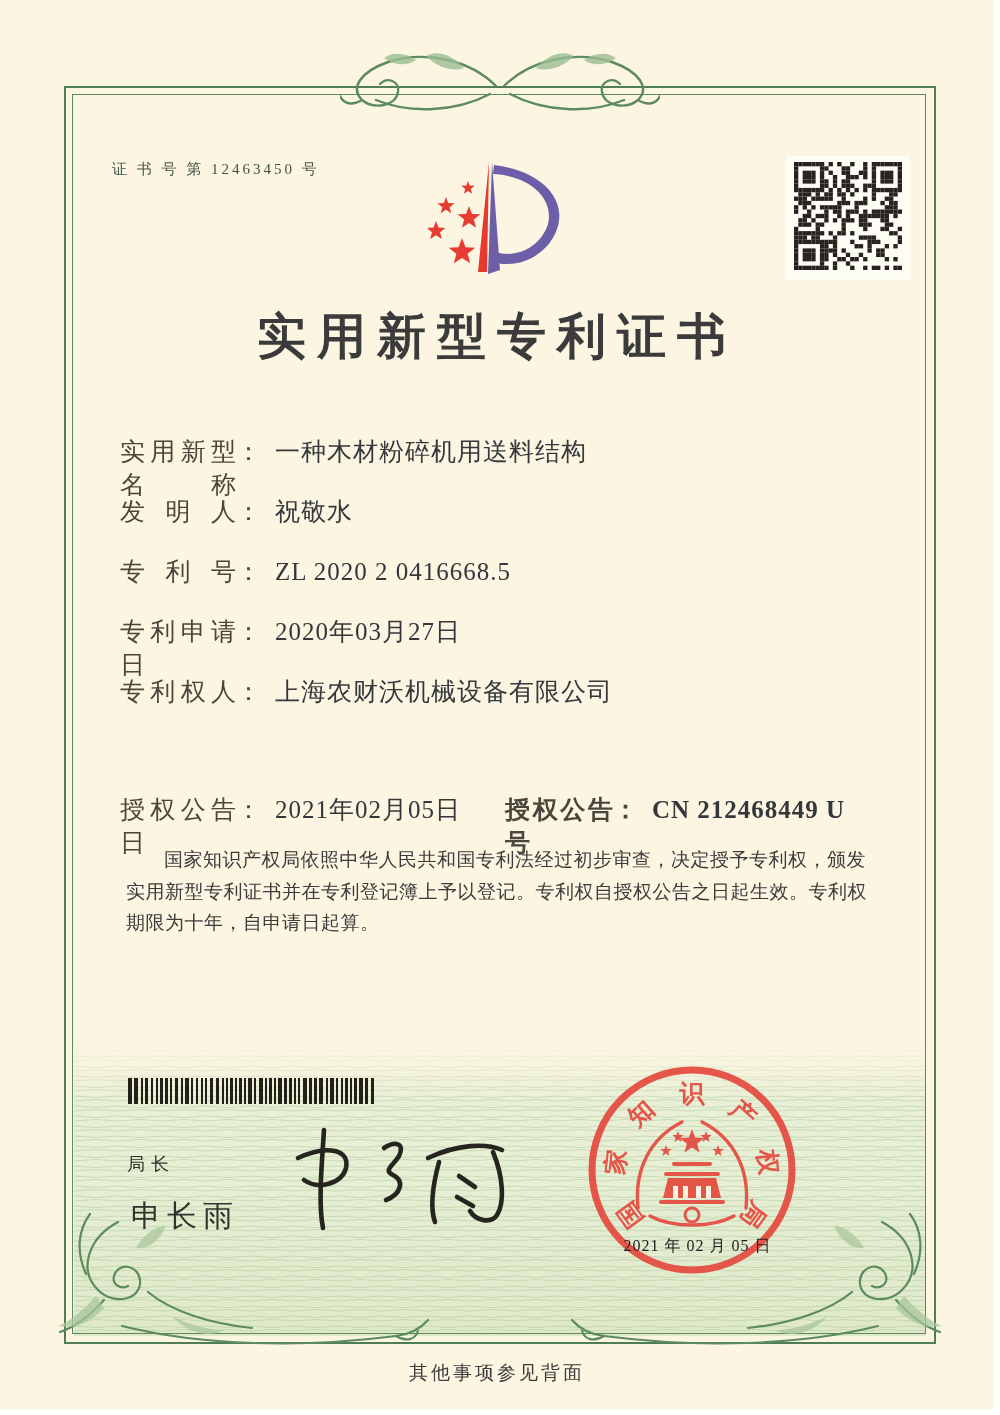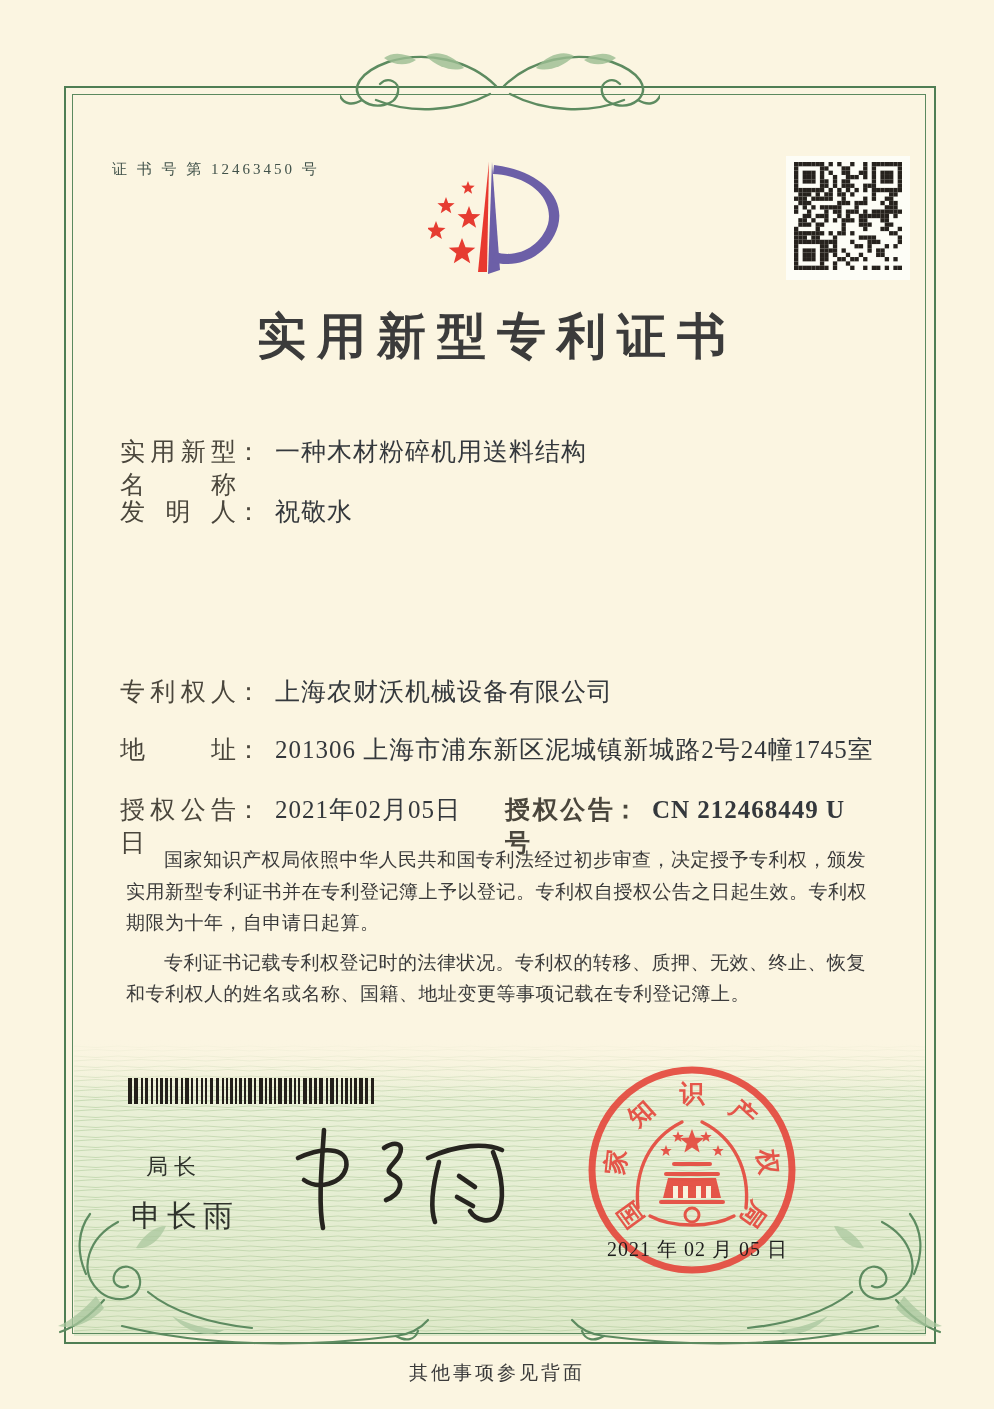--- a/index.html
+++ b/index.html
@@ -15,23 +15,23 @@
   .flabel{display:inline-block;width:116px;text-align:justify;text-align-last:justify;color:#4a463c;vertical-align:top;}
   .fcolon{color:#4a463c;margin-right:14px;}
   .fvalue{color:#34383c;letter-spacing:1px;}
   .pair2{position:absolute;left:385px;top:0;font-weight:bold;}
   .paras{left:118px;top:836px;width:770px;font-size:19px;line-height:31.5px;color:#3b3b3b;}
   .paras p{margin:8px;text-indent:2em;letter-spacing:0.5px;}
   .band-bg{left:74px;top:1040px;width:852px;height:296px;background:linear-gradient(180deg,rgba(231,239,213,0) 0%,rgba(231,239,213,0.85) 16%,#e7efd5 42%,#dfe9ca 100%);}
   .band-fade{left:74px;top:1040px;width:852px;height:60px;background:linear-gradient(180deg,#fbf5e1,rgba(251,245,225,0));}
   .barcode{left:128px;top:1078px;width:252px;height:26px;}
   .barcode span{display:inline-block;height:26px;background:#231f1a;vertical-align:top;}
-  .sig-title{left:146px;top:1152px;font-size:22px;color:#2f332c;letter-spacing:6px;}
+  .sig-title{left:127px;top:1152px;font-size:18px;color:#2f332c;letter-spacing:6px;}
   .sig-name{left:131px;top:1196px;font-size:30px;color:#2f332c;letter-spacing:6px;}
-  .seal-date{left:600px;top:1236px;width:195px;text-align:center;font-size:20px;color:#1d1d1d;letter-spacing:1px;}
+  .seal-date{left:600px;top:1236px;width:195px;text-align:center;font-size:16px;color:#1d1d1d;letter-spacing:1px;}
   .page-info{left:0;top:1302px;width:100%;text-align:center;font-size:17px;color:#3c4438;letter-spacing:2px;}
   .back-note{left:0;top:1360px;width:100%;text-align:center;font-size:19px;color:#3b3b3b;letter-spacing:3px;}
   .flip{transform:scaleX(-1);}
 </style>
 </head>
 <body>
 
 <div class="page">
 
   <svg width="0" height="0" style="position:absolute">
@@ -479,36 +479,38 @@
     </svg>
 
   <h1 class="abs title">实用新型专利证书</h1>
 
   <div class="abs frow" style="top:435px">
     <span class="flabel">实用新型名称</span><span class="fcolon">：</span><span class="fvalue">一种木材粉碎机用送料结构</span>
   </div>
   <div class="abs frow" style="top:495px">
     <span class="flabel">发明人</span><span class="fcolon">：</span><span class="fvalue">祝敬水</span>
   </div>
+  <div class="abs frow" style="top:555px">
+    <span class="flabel">专利号</span><span class="fcolon">：</span><span class="fvalue">ZL 2020 2 0416668.5</span>
+  </div>
+  <div class="abs frow" style="top:615px">
+    <span class="flabel">专利申请日</span><span class="fcolon">：</span><span class="fvalue">2020年03月27日</span>
+  </div>
   <div class="abs frow" style="top:675px">
     <span class="flabel">专利权人</span><span class="fcolon">：</span><span class="fvalue">上海农财沃机械设备有限公司</span>
-  </div>
-  <div class="abs frow" style="top:733px">
-    <span class="flabel">地址</span><span class="fcolon">：</span><span class="fvalue">201306 上海市浦东新区泥城镇新城路2号24幢1745室</span>
   </div>
   <div class="abs frow" style="top:793px">
     <span class="flabel">授权公告日</span><span class="fcolon">：</span><span class="fvalue">2021年02月05日</span>
     <span class="pair2">
       <span class="flabel" style="width:108px">授权公告号</span><span class="fcolon">：</span><span class="fvalue">CN 212468449 U</span>
     </span>
   </div>
 
   <div class="abs paras">
     <p>国家知识产权局依照中华人民共和国专利法经过初步审查，决定授予专利权，颁发实用新型专利证书并在专利登记簿上予以登记。专利权自授权公告之日起生效。专利权期限为十年，自申请日起算。</p>
-    <p>专利证书记载专利权登记时的法律状况。专利权的转移、质押、无效、终止、恢复和专利权人的姓名或名称、国籍、地址变更等事项记载在专利登记簿上。</p>
   </div>
 
   <div class="abs barcode" id="barcode"><span style="width: 4px; margin-right: 2px;"></span><span style="width: 4px; margin-right: 3px;"></span><span style="width: 2px; margin-right: 2px;"></span><span style="width: 3px; margin-right: 3px;"></span><span style="width: 2px; margin-right: 3px;"></span><span style="width: 2px; margin-right: 2px;"></span><span style="width: 3px; margin-right: 2px;"></span><span style="width: 3px; margin-right: 2px;"></span><span style="width: 2px; margin-right: 3px;"></span><span style="width: 3px; margin-right: 3px;"></span><span style="width: 2px; margin-right: 2px;"></span><span style="width: 4px; margin-right: 2px;"></span><span style="width: 2px; margin-right: 3px;"></span><span style="width: 2px; margin-right: 3px;"></span><span style="width: 2px; margin-right: 2px;"></span><span style="width: 2px; margin-right: 3px;"></span><span style="width: 3px; margin-right: 3px;"></span><span style="width: 3px; margin-right: 3px;"></span><span style="width: 2px; margin-right: 2px;"></span><span style="width: 2px; margin-right: 2px;"></span><span style="width: 3px; margin-right: 2px;"></span><span style="width: 2px; margin-right: 2px;"></span><span style="width: 3px; margin-right: 2px;"></span><span style="width: 2px; margin-right: 2px;"></span><span style="width: 4px; margin-right: 2px;"></span><span style="width: 2px; margin-right: 3px;"></span><span style="width: 4px; margin-right: 2px;"></span><span style="width: 2px; margin-right: 2px;"></span><span style="width: 3px; margin-right: 2px;"></span><span style="width: 2px; margin-right: 2px;"></span><span style="width: 4px; margin-right: 2px;"></span><span style="width: 3px; margin-right: 2px;"></span><span style="width: 3px; margin-right: 2px;"></span><span style="width: 2px; margin-right: 2px;"></span><span style="width: 2px; margin-right: 3px;"></span><span style="width: 4px; margin-right: 2px;"></span><span style="width: 3px; margin-right: 2px;"></span><span style="width: 3px; margin-right: 2px;"></span><span style="width: 4px; margin-right: 3px;"></span><span style="width: 2px; margin-right: 2px;"></span><span style="width: 4px; margin-right: 2px;"></span><span style="width: 2px; margin-right: 3px;"></span><span style="width: 2px; margin-right: 2px;"></span><span style="width: 3px; margin-right: 2px;"></span><span style="width: 2px; margin-right: 2px;"></span><span style="width: 3px; margin-right: 2px;"></span><span style="width: 4px; margin-right: 2px;"></span><span style="width: 3px; margin-right: 3px;"></span><span style="width: 3px; margin-right: 2px;"></span></div>
 
   <div class="abs sig-title">局长</div>
   <div class="abs sig-name">申长雨</div>
 
   <svg class="abs" style="left:262px;top:1116px;width:255px;height:128px" viewBox="0 0 255 128">
     <g stroke="#26241f" fill="none" stroke-width="4.6" stroke-linecap="round" stroke-linejoin="round">
       <path d="M62,14 C60,46 56,88 61,112"></path>

